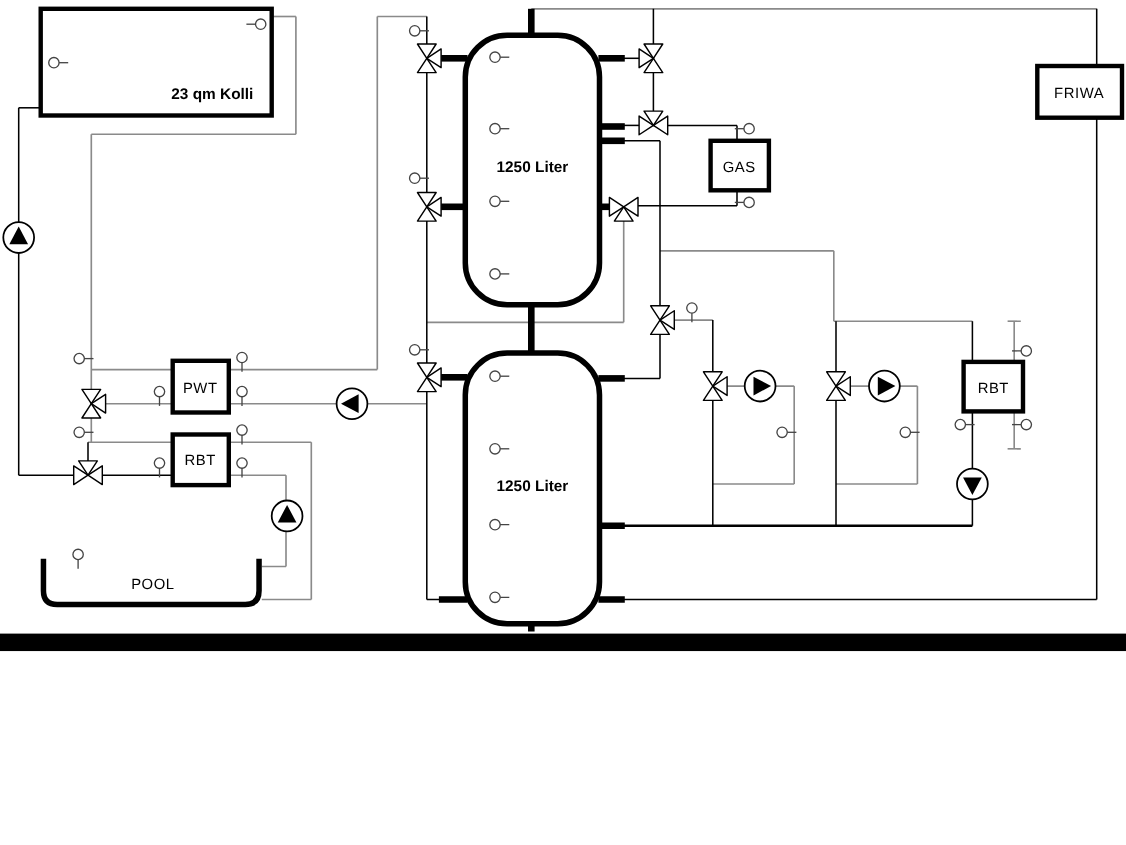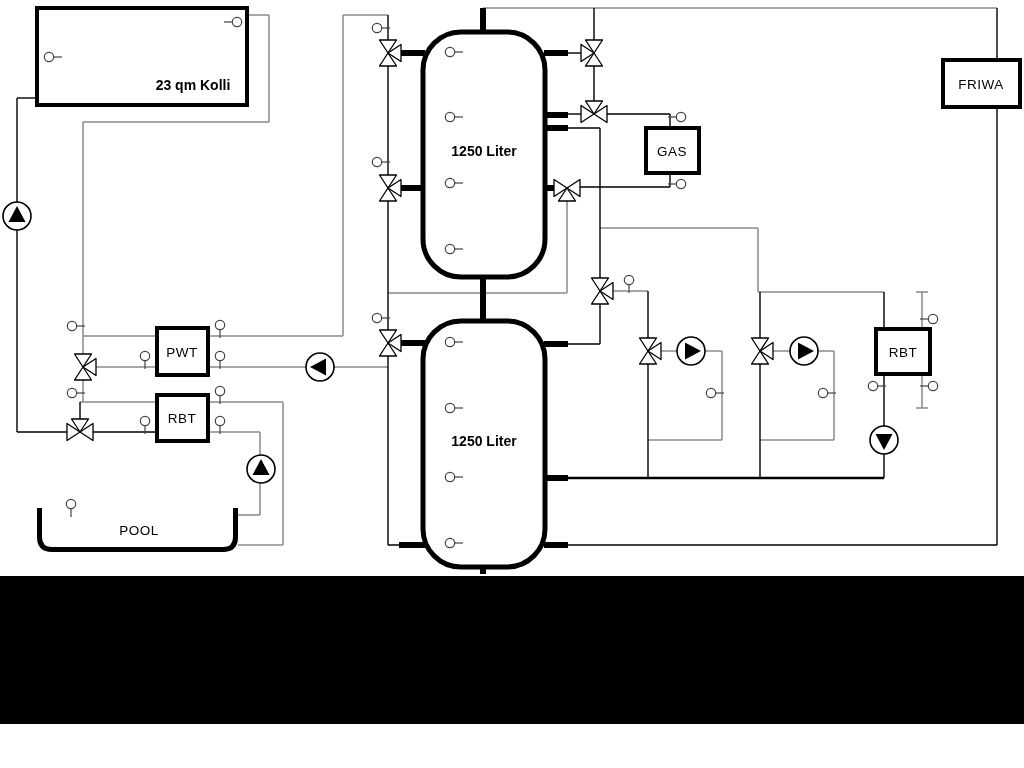--- a/index.html
+++ b/index.html
@@ -1,16 +1,16 @@
 <!DOCTYPE html>
 <html><head>
 <meta charset="utf-8">
 <style>
   html,body{margin:0;padding:0;background:#fff;}
-  #page{position:relative;width:1024px;height:724px;background:#fff;overflow:hidden;
+  #page{position:relative;width:1024px;height:592px;background:#fff;overflow:hidden;
         font-family:"Liberation Sans",sans-serif;}
   svg{position:absolute;left:0;top:0;}
   text{font-family:"Liberation Sans",sans-serif;fill:#000;}
   .lbl-big{font-size:14px;font-weight:bold;}
   .lbl-box{font-size:13.5px;font-weight:normal;letter-spacing:0.5px;}
   .pipe-g{stroke:#8a8a8a;stroke-width:1.5;fill:none;}
   .pipe-b{stroke:#000;stroke-width:1.4;fill:none;}
   .pipe-b2{stroke:#000;stroke-width:2.4;fill:none;}
   .stub{stroke:#000;stroke-width:6;fill:none;}
   .eqbox{fill:#fff;stroke:#000;stroke-width:4;}

